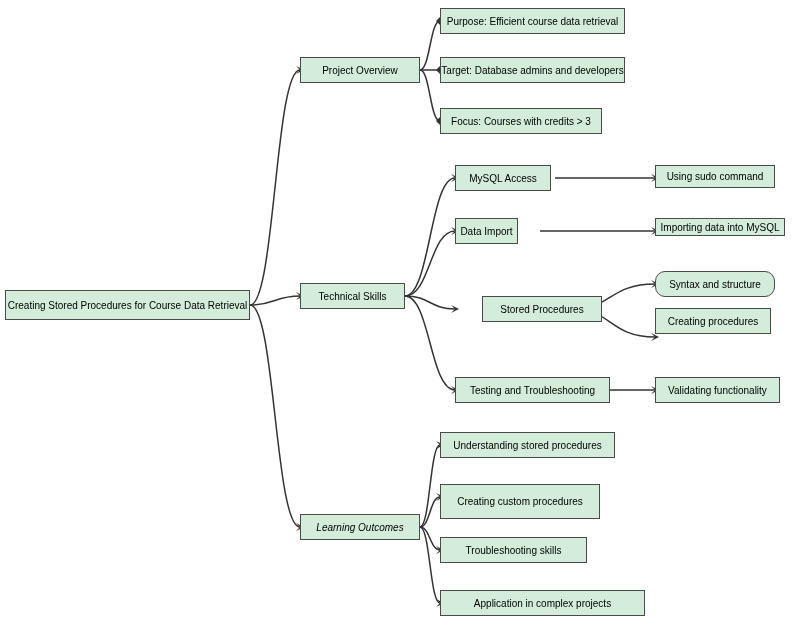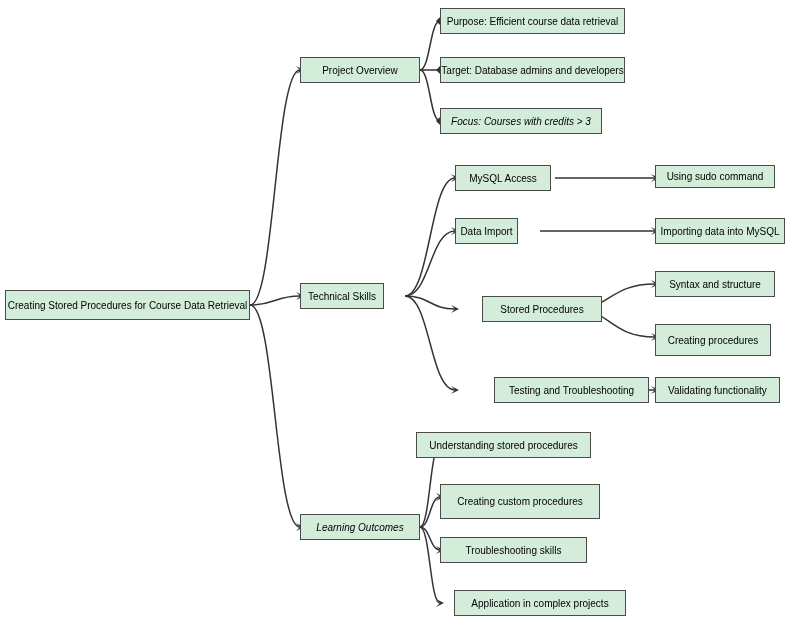--- a/index.html
+++ b/index.html
@@ -98,28 +98,28 @@
 
   <polygon points="296,292 300,296 296,300 304,296" fill="#333"></polygon>
 
   <polygon points="296,523 300,527 296,531 304,527" fill="#333"></polygon>
 </svg>
 
 <div class="node-box" style="left:5px;top:290px;width:245px;height:30px;">Creating Stored Procedures for Course Data Retrieval</div>
 <div class="node-box" style="left:300px;top:57px;width:120px;height:26px;">Project Overview</div>
 <div class="node-box" style="left:440px;top:8px;width:185px;height:26px;">Purpose: Efficient course data retrieval</div>
 <div class="node-box" style="left:440px;top:57px;width:185px;height:26px;">Target: Database admins and developers</div>
-<div class="node-box" style="left:440px;top:108px;width:162px;height:26px;font-style:italic;">Focus: Courses with credits &gt; 3</div>
-<div class="node-box" style="left:300px;top:283px;width:84px;height:26px;">Technical Skills</div>
+<div class="node-box" style="left:440px;top:108px;width:162px;height:26px;">Focus: Courses with credits &gt; 3</div>
+<div class="node-box" style="left:300px;top:283px;width:105px;height:26px;">Technical Skills</div>
 <div class="node-box" style="left:455px;top:165px;width:96px;height:26px;">MySQL Access</div>
 <div class="node-box" style="left:655px;top:165px;width:120px;height:23px;">Using sudo command</div>
 <div class="node-box" style="left:455px;top:218px;width:63px;height:26px;">Data Import</div>
-<div class="node-box" style="left:655px;top:218px;width:130px;height:26px;">Importing data into MySQL</div>
+<div class="node-box" style="left:655px;top:218px;width:130px;height:18px;">Importing data into MySQL</div>
 <div class="node-box" style="left:482px;top:296px;width:120px;height:26px;">Stored Procedures</div>
-<div class="node-box" style="left:655px;top:271px;width:120px;height:26px;">Syntax and structure</div>
-<div class="node-box" style="left:655px;top:324px;width:116px;height:32px;">Creating procedures</div>
-<div class="node-box" style="left:455px;top:377px;width:155px;height:26px;margin-left:39px;">Testing and Troubleshooting</div>
+<div class="node-box" style="left:655px;top:271px;width:120px;height:26px;border-radius:10px;">Syntax and structure</div>
+<div class="node-box" style="left:655px;top:308px;width:116px;height:26px;">Creating procedures</div>
+<div class="node-box" style="left:455px;top:377px;width:155px;height:26px;">Testing and Troubleshooting</div>
 <div class="node-box" style="left:655px;top:377px;width:125px;height:26px;">Validating functionality</div>
 <div class="node-box" style="left:300px;top:514px;width:120px;height:26px;font-style:italic;">Learning Outcomes</div>
-<div class="node-box" style="left:416px;top:432px;width:175px;height:26px;">Understanding stored procedures</div>
+<div class="node-box" style="left:440px;top:432px;width:175px;height:26px;">Understanding stored procedures</div>
 <div class="node-box" style="left:440px;top:484px;width:160px;height:35px;">Creating custom procedures</div>
 <div class="node-box" style="left:440px;top:537px;width:147px;height:26px;">Troubleshooting skills</div>
-<div class="node-box" style="left:454px;top:590px;width:172px;height:26px;">Application in complex projects</div>
+<div class="node-box" style="left:440px;top:590px;width:205px;height:26px;">Application in complex projects</div>
 
 </body></html>

